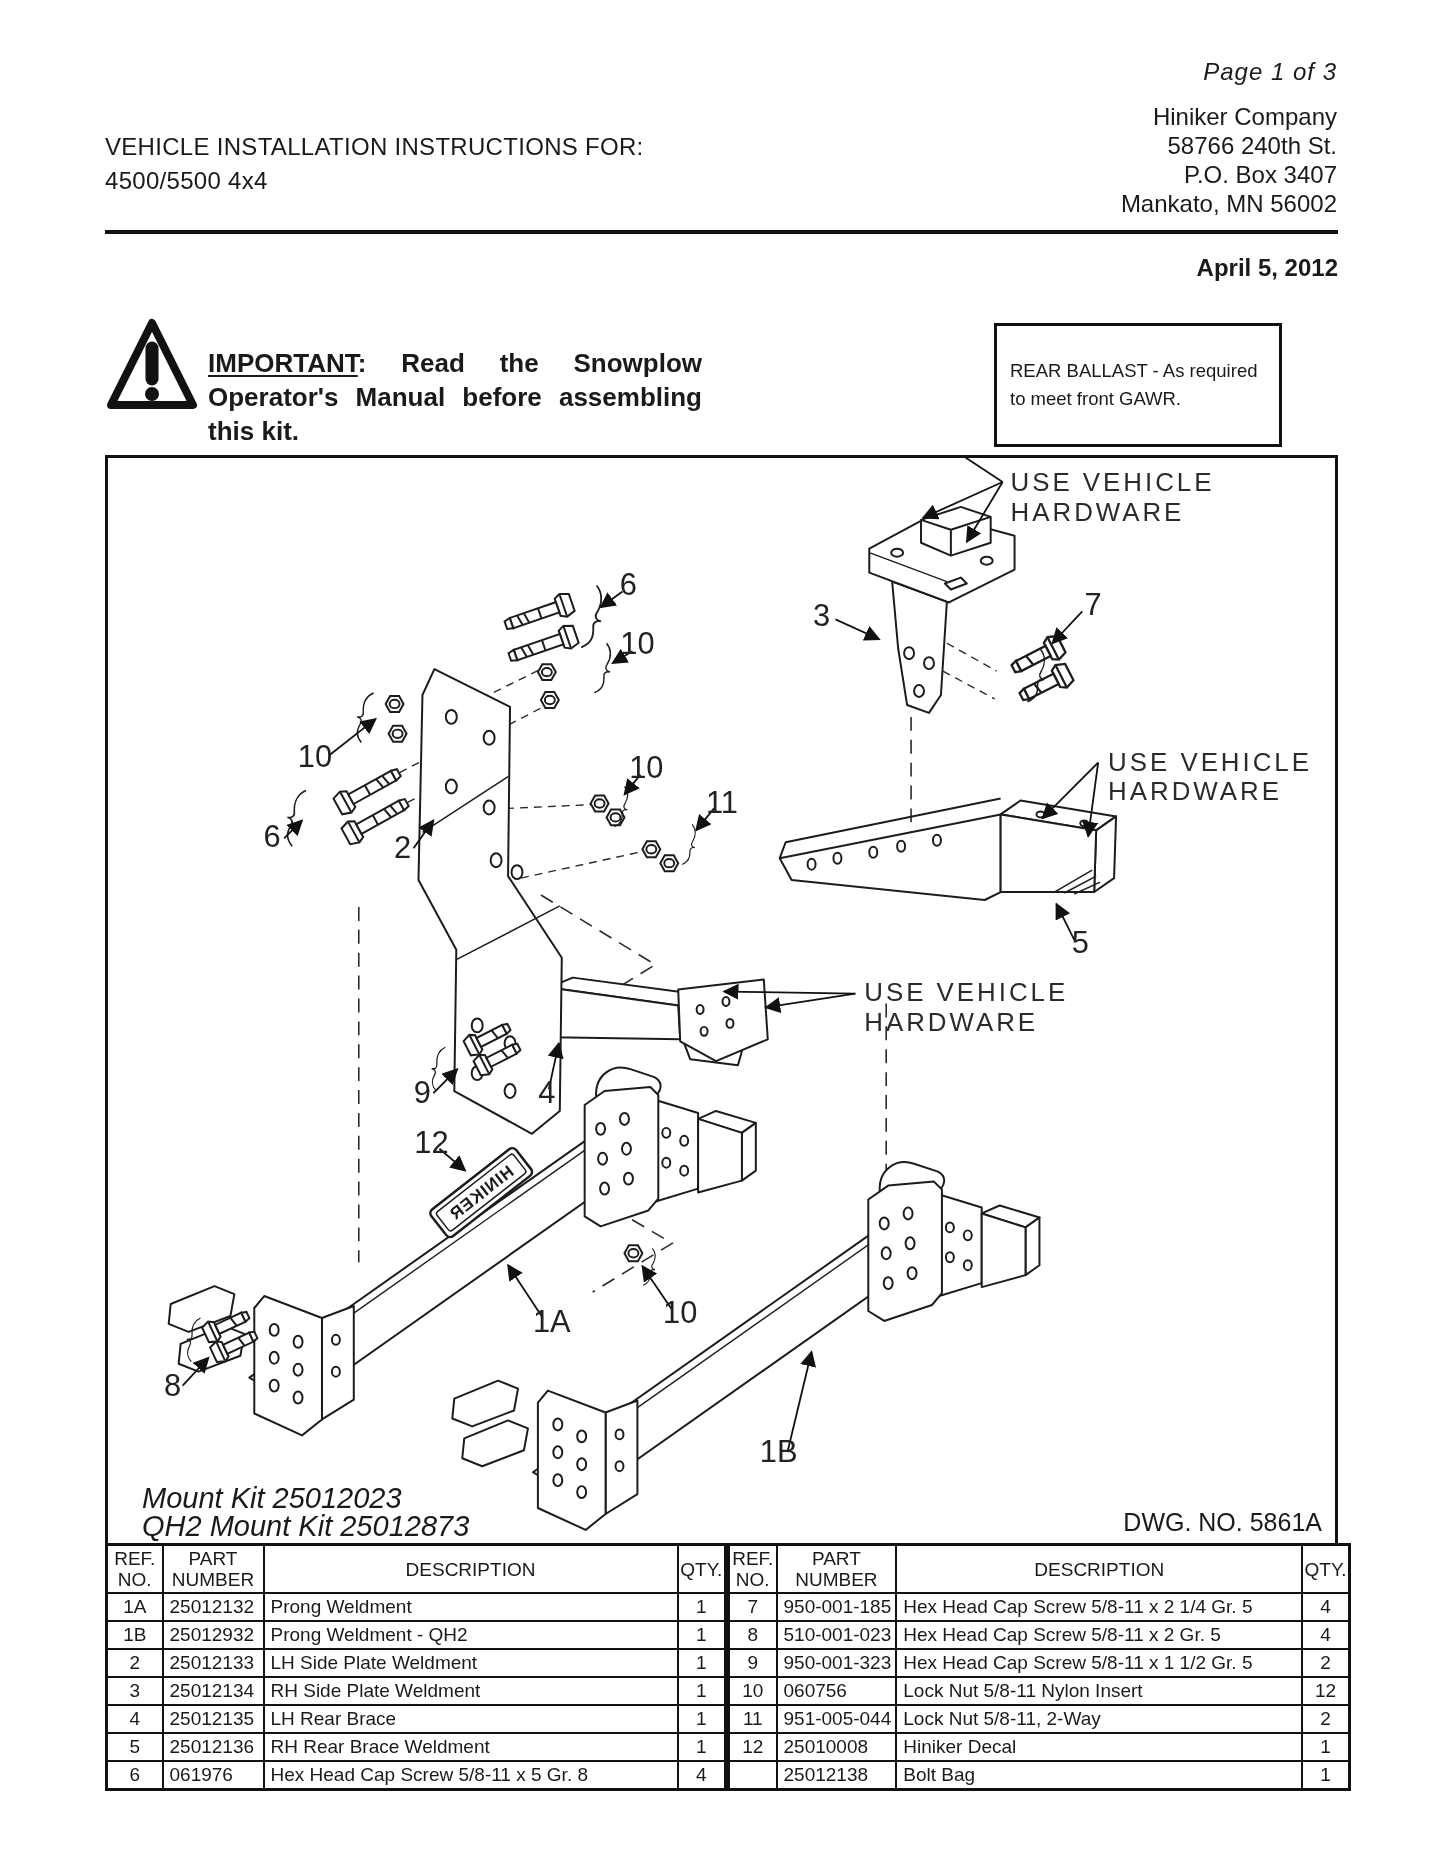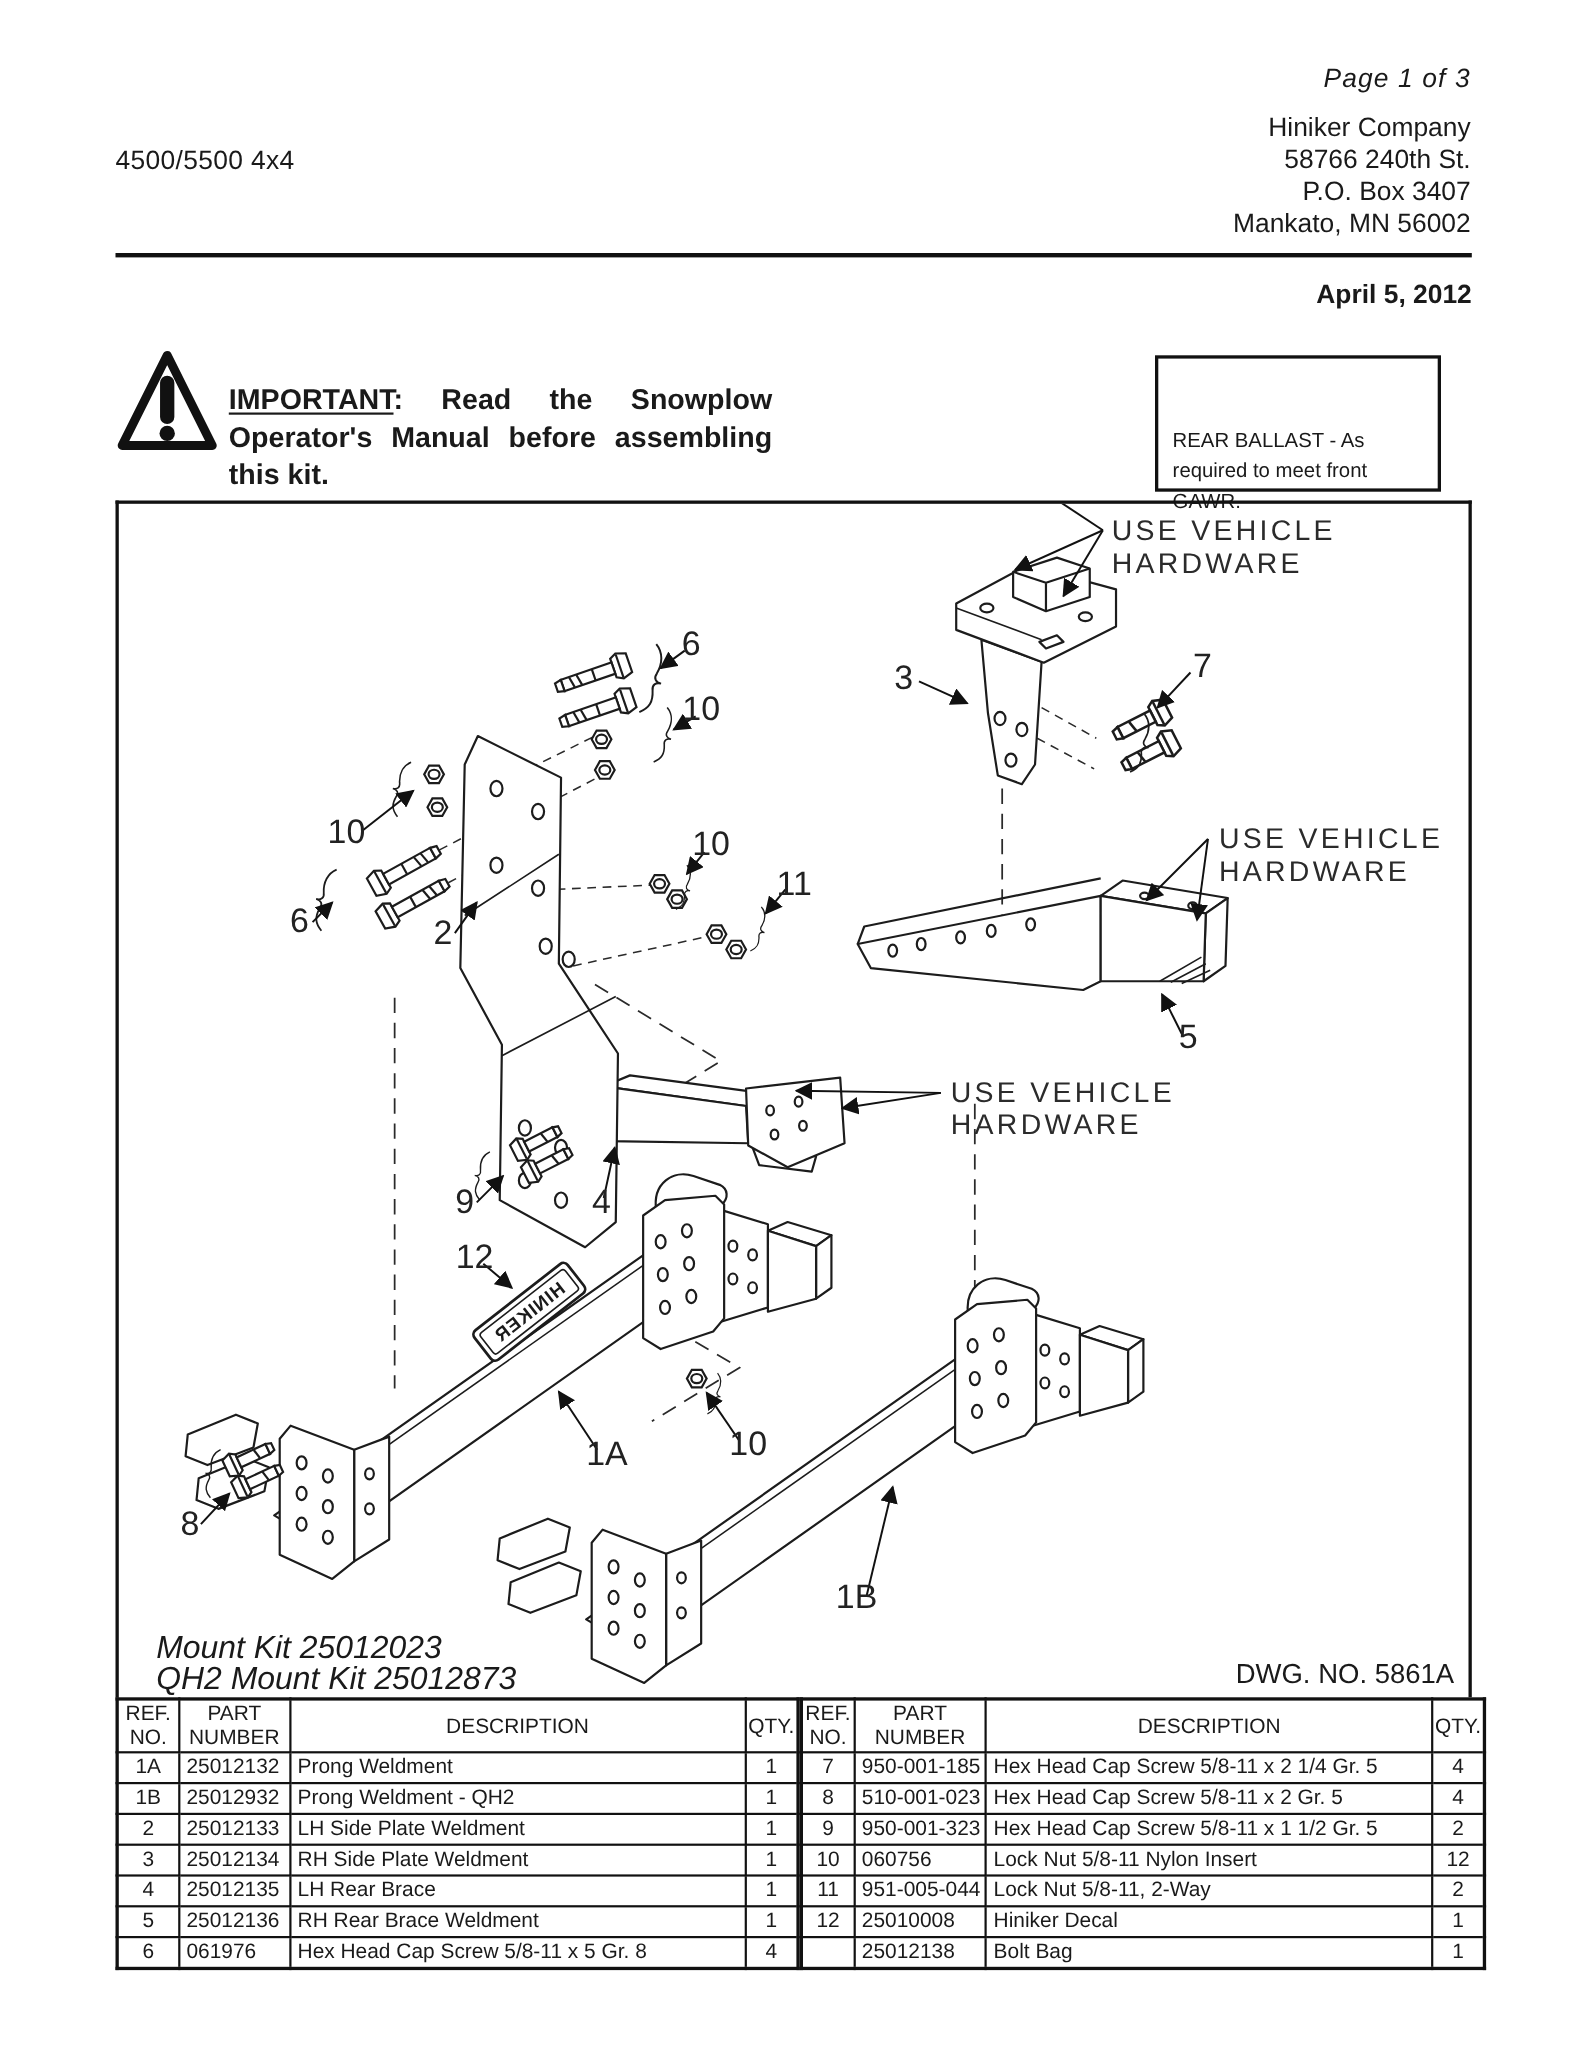--- a/index.html
+++ b/index.html
@@ -15,22 +15,22 @@
   .rule{left:105px;top:230px;width:1233px;height:4px;background:#111;}
   .sheet-line{left:105px;top:254px;width:1233px;font-size:24px;}
   .sheet-no{float:left;}
   .sheet-date{float:right;font-weight:bold;}
   
   .warn-icon{left:106px;top:316px;}
   .important-text{left:208px;top:320px;width:494px;font-size:26px;font-weight:bold;
     line-height:34px;text-align:justify;text-align-last:left;}
   .important-text .imp-label{text-decoration:underline;text-underline-offset:3px;}
   
-  .ballast-box{left:1050px;top:323px;width:260px;height:124px;border:3px solid #111;
-    box-sizing:border-box;padding:60px 12px 0 13px;font-size:18.5px;line-height:28px;}
+  .ballast-box{left:994px;top:323px;width:288px;height:124px;border:3px solid #111;
+    box-sizing:border-box;padding:31px 12px 0 13px;font-size:18.5px;line-height:28px;}
   
   .diagram-box{left:105px;top:455px;width:1233px;height:1088px;border:3px solid #111;
     border-bottom:none;box-sizing:border-box;}
   .diagram-box svg{display:block;width:100%;height:100%;}
   .mount-kit{left:142px;top:1484px;font-size:29px;line-height:28px;z-index:3;font-style:italic;}
   .dwg-no{right:123px;top:1508px;font-size:25px;z-index:3;}
   
   .parts-tables{left:105px;top:1543px;display:flex;z-index:4;}
   table{border-collapse:collapse;table-layout:fixed;font-size:19px;padding-left:24px;}
   table,td,th{border:2px solid #111;}
@@ -50,20 +50,21 @@
 <div class="abs page-indicator">Page 1 of 3</div>
 
 <div class="abs company-block">
   <div>Hiniker Company</div>
   <div>58766 240th St.</div>
   <div>P.O. Box 3407</div>
   <div>Mankato, MN 56002</div>
 </div>
 
 <div class="abs title-block">
+  <div>VEHICLE INSTALLATION INSTRUCTIONS FOR:</div>
   <div>4500/5500 4x4</div>
 </div>
 
 <div class="abs rule"></div>
 
 <div class="abs sheet-line">
   <span class="sheet-date">April 5, 2012</span>
 </div>
 
 <div class="abs warn-icon">

